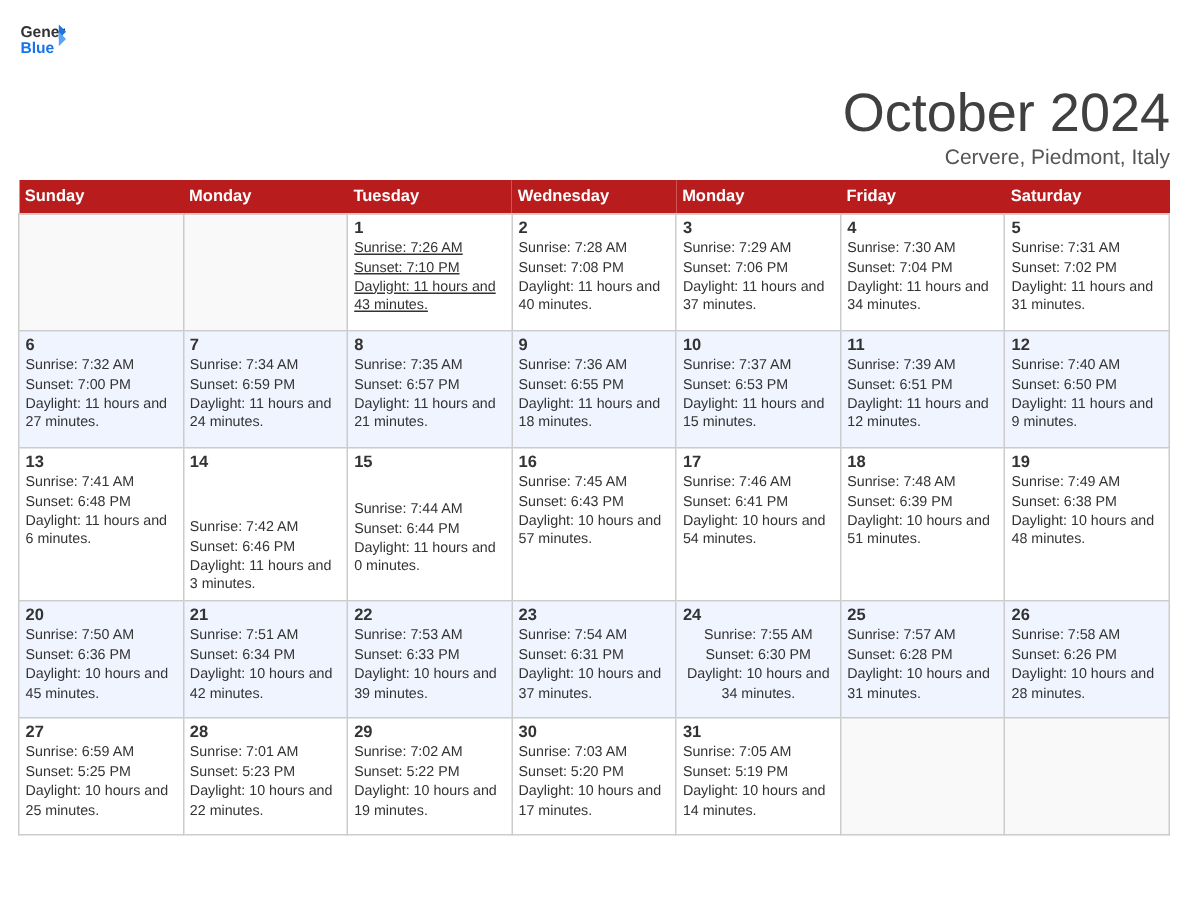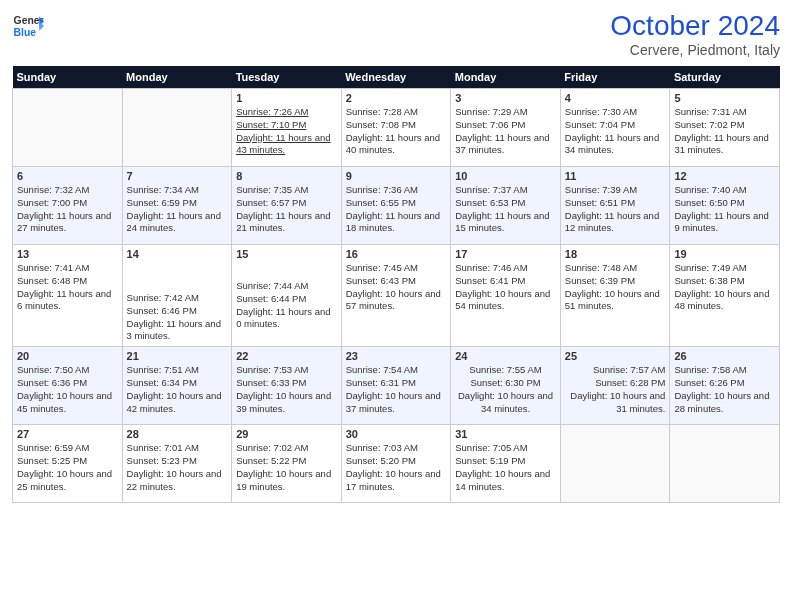--- a/index.html
+++ b/index.html
@@ -26,35 +26,36 @@
       gap: 4px;
     }
     .logo-icon {
       width: 32px;
       height: 32px;
     }
     .title-block {
       text-align: right;
     }
     .month-title {
-      font-size: 28px;
+      font-size: 36px;
       font-weight: normal;
-      color: #1d4ed8;
+      color: #404040;
+      margin-top: 44px;
     }
     .location {
       font-size: 14px;
       color: #555;
     }
     table {
       width: 100%;
       border-collapse: collapse;
       font-size: 10px;
     }
     thead th {
-      background-color: #0f172a;
+      background-color: #b91c1c;
       color: white;
       padding: 5px 4px;
       text-align: left;
       font-size: 11px;
       font-weight: bold;
     }
     tbody td {
       border: 1px solid #ccc;
       vertical-align: top;
       padding: 3px 4px;
@@ -262,21 +263,21 @@
 Daylight: 10 hours and 37 minutes.</div>
           </td>
           <td>
             <div class="day-number">24</div>
             <div class="day-info" style="white-space: pre-line; text-align: center;">Sunrise: 7:55 AM
 Sunset: 6:30 PM
 Daylight: 10 hours and 34 minutes.</div>
           </td>
           <td>
             <div class="day-number">25</div>
-            <div class="day-info" style="white-space: pre-line; text-align: right;">Sunrise: 7:57 AM
+            <div class="day-info" style="white-space: pre-line;">Sunrise: 7:57 AM
 Sunset: 6:28 PM
 Daylight: 10 hours and 31 minutes.</div>
           </td>
           <td>
             <div class="day-number">26</div>
             <div class="day-info" style="white-space: pre-line;">Sunrise: 7:58 AM
 Sunset: 6:26 PM
 Daylight: 10 hours and 28 minutes.</div>
           </td>
         </tr>

